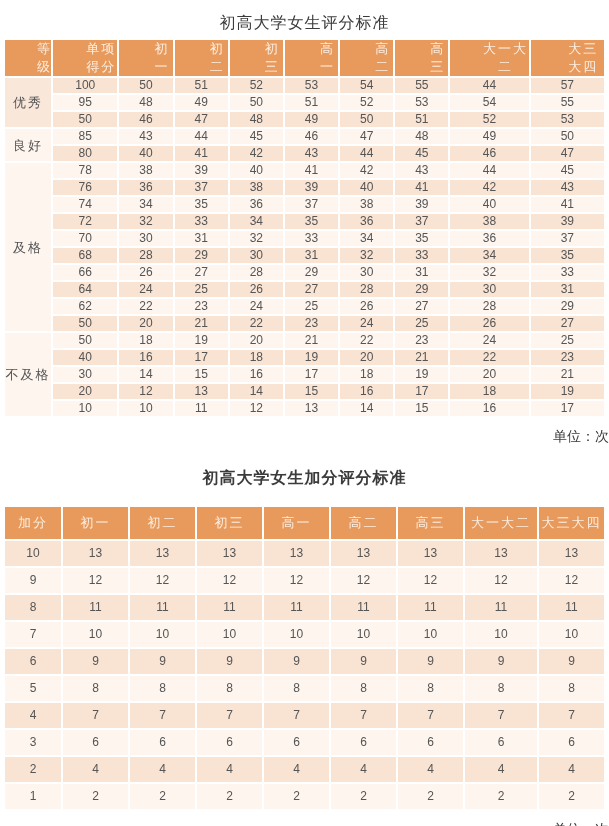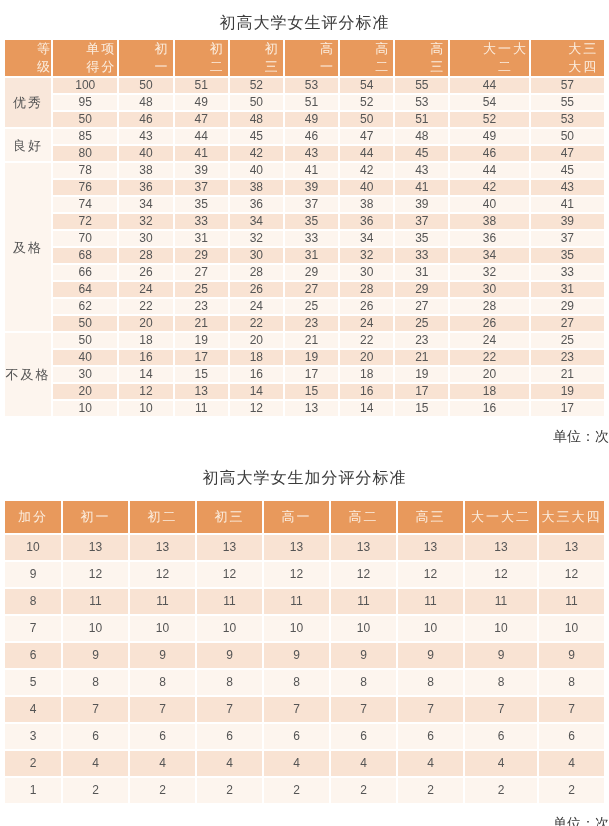--- a/index.html
+++ b/index.html
@@ -11,21 +11,21 @@
   *{box-sizing:border-box; margin:0; padding:0;}
   body{
     width:609px; height:826px; margin:0 auto; background:#ffffff;
     font-family:"Liberation Sans","DejaVu Sans",sans-serif; overflow:hidden;
   }
   .page-title{
     text-align:center; font-size:16px; font-weight:500; color:var(--title-text);
     letter-spacing:1px;
   }
   .title1{ padding-top:13px; margin-bottom:4px; }
-  .title2{ margin-bottom:10px; }
+  .title2{ margin-bottom:16px;font-weight:bold; }
   table{
     width:603px; margin:0 3px; table-layout:fixed;
     border-collapse:separate; border-spacing:2px;
   }
   th{
     background:var(--header-bg); color:var(--header-text);
     font-size:13px; font-weight:400; letter-spacing:2px;
     text-align:center; vertical-align:middle;
   }
   .t1 th{ height:24px;padding-left:32px; }

